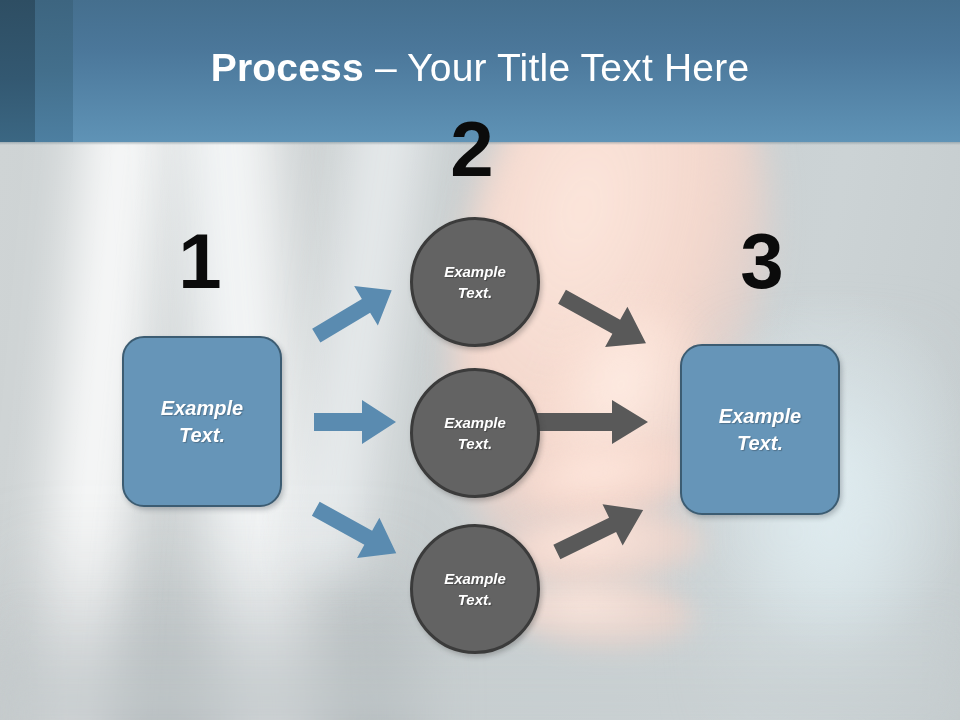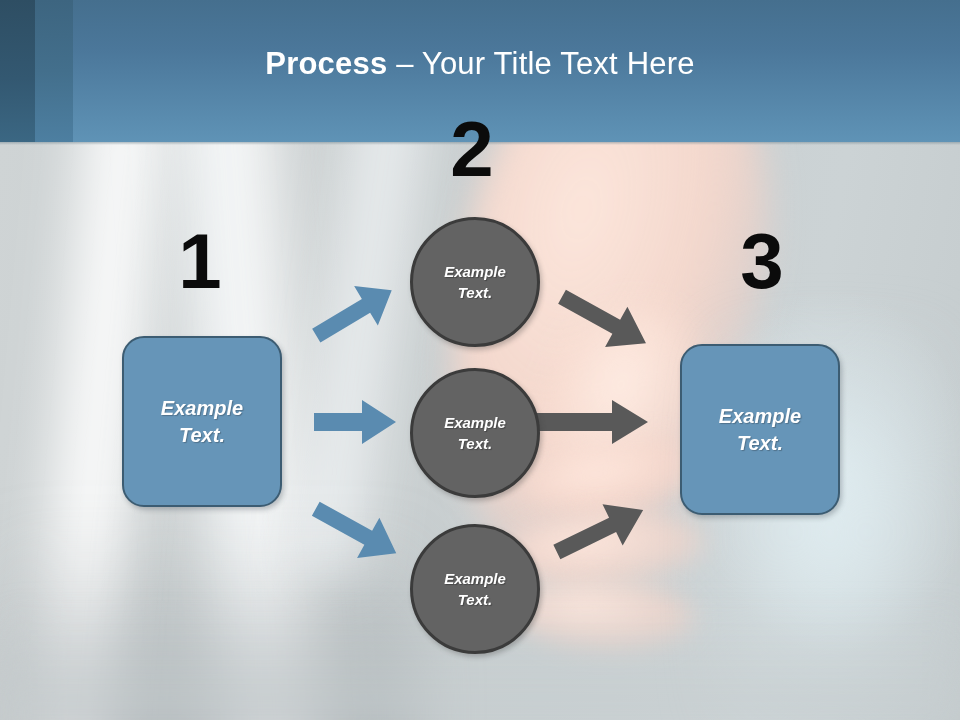--- a/index.html
+++ b/index.html
@@ -121,21 +121,21 @@
     position: absolute;
     left: 0; top: 142px;
     width: 960px; height: 3px;
     background: linear-gradient(180deg, rgba(120,140,150,0.55), rgba(190,198,200,0.0));
   }
   .title {
     position: absolute;
     left: 0; top: 46px;
     width: 960px;
     text-align: center;
-    font-size: 31px;
+    font-size: 39px;
     color: #ffffff;
     letter-spacing: 0.2px;
     white-space: nowrap;
   }
   .title .strong { font-weight: bold; }
   .title .rest { font-weight: normal; }
 
   
   .step-num {
     position: absolute;

